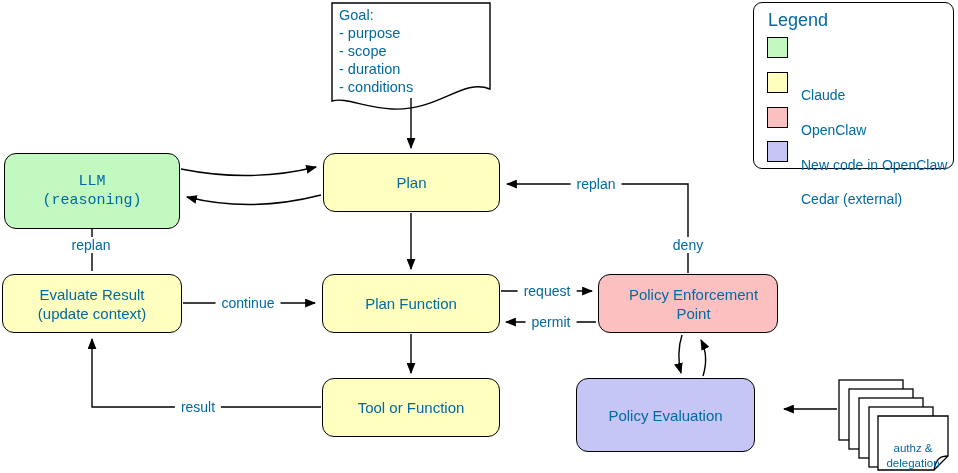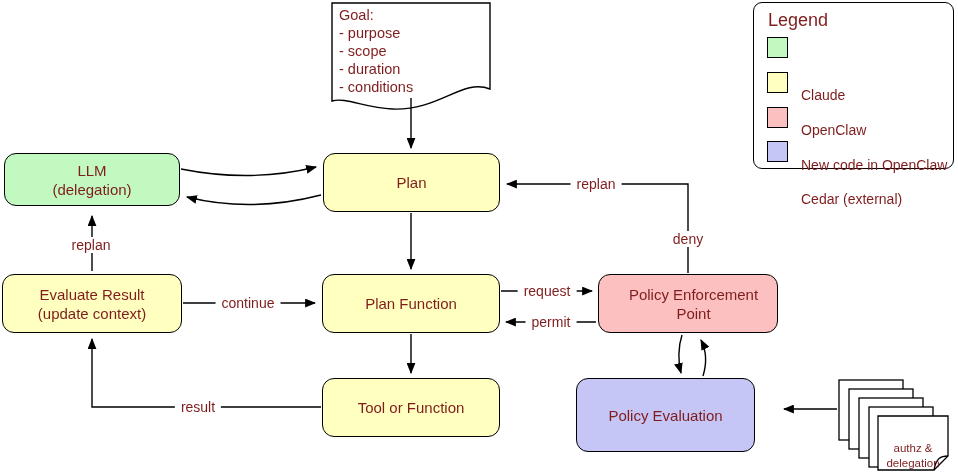--- a/index.html
+++ b/index.html
@@ -1,18 +1,18 @@
 <!DOCTYPE html>
 <html><head>
 <meta charset="utf-8">
 <style>
   html,body { margin:0; padding:0; background:#fff; }
   .canvas {
     position:relative; width:958px; height:473px; background:#ffffff;
-    font-family:"Liberation Sans", sans-serif; color:#7f1d1d; overflow:hidden;
+    font-family:"Liberation Sans", sans-serif; color:#0369a1; overflow:hidden;
   }
   svg.layer { position:absolute; left:0; top:0; z-index:1; }
   .node {
     position:absolute; border:1.5px solid #000; border-radius:12px;
     display:flex; flex-direction:column; align-items:center; justify-content:center;
     font-size:15px; line-height:19px; text-align:center; z-index:2; box-sizing:border-box;
   }
   .edge-label {
     position:absolute; background:#fff; font-size:14px; padding:0 6px;
     transform:translate(-50%,-50%); z-index:3; white-space:nowrap;
@@ -75,23 +75,23 @@
   </svg>
 
   <div class="goal-text">
     <div>Goal:</div>
     <div>- purpose</div>
     <div>- scope</div>
     <div>- duration</div>
     <div>- conditions</div>
   </div>
 
-  <div class="node" style="left: 4px; top: 153px; width: 176px; height: 53px; background: rgb(193, 249, 193);">
+  <div class="node" style="left: 4px; top: 153px; width: 176px; height: 76px; background: rgb(193, 249, 193); font-family: Liberation Mono, monospace;">
     <span>LLM</span>
-    <span>(delegation)</span>
+    <span>(reasoning)</span>
   </div>
 
   <div class="node" style="left: 2px; top: 274px; width: 180px; height: 59px; background: rgb(255, 255, 192);">
     <span>Evaluate Result</span>
     <span>(update context)</span>
   </div>
 
   <div class="node" style="left: 323px; top: 153px; width: 177px; height: 59px; background: rgb(255, 255, 192);">
     <span>Plan</span>
   </div>
@@ -110,21 +110,21 @@
   </div>
 
   <div class="node" style="left: 576px; top: 378px; width: 179px; height: 74px; background: rgb(197, 197, 246);">
     <span>Policy Evaluation</span>
   </div>
 
   <span class="edge-label" style="left:91px; top:245px;">replan</span>
   <span class="edge-label" style="left:248px; top:303px;">continue</span>
   <span class="edge-label" style="left:547px; top:291px;">request</span>
   <span class="edge-label" style="left:551px; top:322px;">permit</span>
-  <span class="edge-label" style="left:688px; top:239px;text-align:right;">deny</span>
+  <span class="edge-label" style="left:688px; top:245px;text-align:right;">deny</span>
   <span class="edge-label" style="left:596px; top:184px;">replan</span>
   <span class="edge-label" style="left:198px; top:407px;">result</span>
 
   <div class="policies-text">
     <div>authz &amp;</div>
     <div>delegation</div>
     <div>policies</div>
   </div>
 
   <div class="legend">

